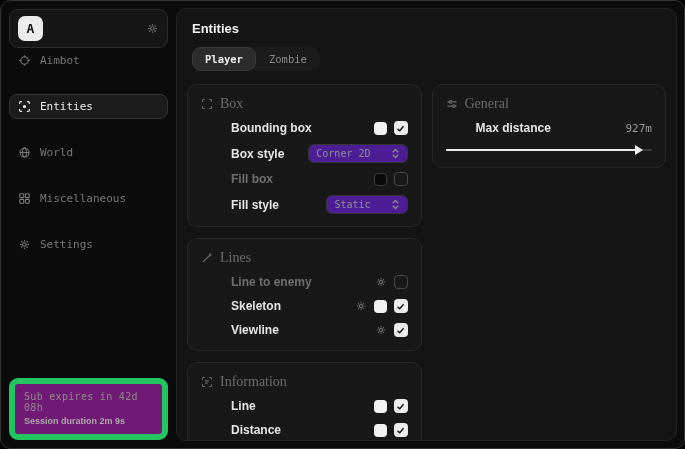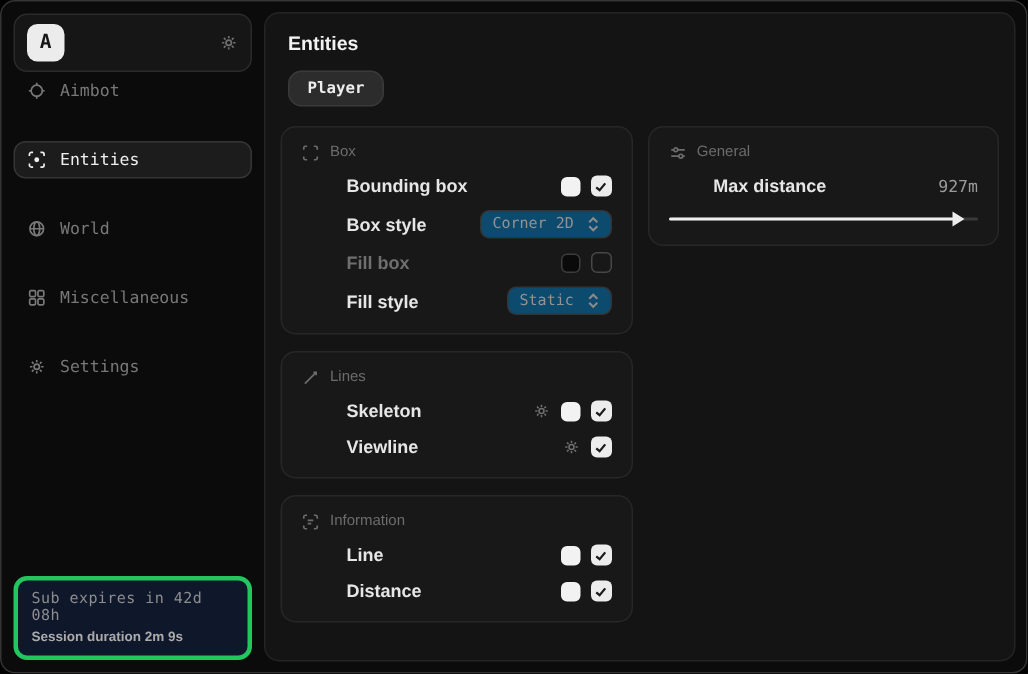--- a/index.html
+++ b/index.html
@@ -59,22 +59,22 @@
   }
   .nav-item .nav-icon { display: flex; color: inherit; }
   .nav-item.active {
     background: #1c1c1c;
     border-color: #353535;
     color: #efefef;
   }
 
   .sidebar-footer {
     margin-top: auto;
-    background: #0f172a;
-    border: 3px solid #22c55e;
+    background: #701a75;
+    border: 6px solid #22c55e;
     border-radius: 9px;
     padding: 7px 9px 8px;
   }
   .footer-line1 {
     font-family: "DejaVu Sans Mono", monospace;
     font-size: 10px; color: #8d8d8d; letter-spacing: .3px;
   }
   .footer-line2 {
     margin-top: 3px;
     font-size: 9px; font-weight: 700; color: #ababab;
@@ -114,24 +114,24 @@
   .columns { display: flex; gap: 10px; margin-top: 13px; align-items: flex-start; }
   .col { width: 239px; display: flex; flex-direction: column; gap: 11px; }
 
   .card {
     background: #181818;
     border: 1px solid #272727;
     border-radius: 10px;
     padding: 9px 13px 12px;
   }
   .card-header {
-    display: flex; align-items: flex-start; gap: 7px;
+    display: flex; align-items: center; gap: 7px;
     color: #6c6c6c;
-    font-family: Liberation Sans, sans-serif;
-    font-size: 10px;
+    font-family: Liberation Serif, serif;
+    font-size: 14px;
     padding-top: 2px;
   }
   .card-header .hdr-icon { display: flex; color: #6c6c6c; }
 
   .row { display: flex; align-items: center; margin-top: 8px; min-height: 16px; }
   .row-label { font-size: 12px; font-weight: 700; color: #e6e6e6; padding-left: 30px; }
   .row.dim .row-label { color: #6f6f6f; }
   .controls { margin-left: auto; display: flex; align-items: center; gap: 7px; }
 
   .swatch { width: 13px; height: 13px; border-radius: 4px; cursor: pointer; }
@@ -140,22 +140,22 @@
 
   .checkbox {
     width: 14px; height: 14px; border-radius: 4px;
     display: flex; align-items: center; justify-content: center;
     cursor: pointer;
   }
   .checkbox.checked { background: #ececec; color: #1a1a1a; }
   .checkbox.unchecked { border: 1px solid #474747; background: transparent; }
 
   .dropdown {
-    display: flex; align-items: center; gap: 8px;
-    background: #0c4a6e;
+    display: flex; align-items: center; gap: 20px;
+    background: #4c1d95;
     border: 1px solid #343434;
     border-radius: 6px;
     padding: 3px 7px;
     font-family: "DejaVu Sans Mono", monospace;
     font-size: 10px; color: #929292;
     cursor: pointer;
   }
   .dropdown .dd-icon { display: flex; color: #8a8a8a; }
 
   .gear-btn { display: flex; color: #6f6f6f; cursor: pointer; }
@@ -248,20 +248,21 @@
       <div class="footer-line1">Sub expires in 42d 08h</div>
       <div class="footer-line2">Session duration 2m 9s</div>
     </div>
   </div>
 
   <div class="main">
     <div class="page-title">Entities</div>
 
     <div class="tabs">
       <div class="tab active">Player</div>
+      <div class="tab">Zombie</div>
     </div>
 
     <div class="columns">
 
       <div class="col">
 
         <div class="card">
           <div class="card-header">
             <span class="hdr-icon">
               <svg width="12" height="12" viewBox="0 0 16 16" fill="none" stroke="currentColor" stroke-width="1.5">
@@ -326,20 +327,32 @@
           <div class="card-header">
             <span class="hdr-icon">
               <svg width="12" height="12" viewBox="0 0 16 16" fill="none" stroke="currentColor" stroke-width="1.5">
                   <path d="M3 13L13 3"></path>
                   <path d="M10.5 3H13v2.5"></path>
                 </svg>
             </span>
             <span>Lines</span>
           </div>
 
+          <div class="row dim">
+            <span class="row-label">Line to enemy</span>
+            <span class="controls">
+              <span class="gear-btn">
+                <svg width="12" height="12" viewBox="0 0 16 16" fill="none" stroke="currentColor" stroke-width="1.4">
+                  <circle cx="8" cy="8" r="2.2"></circle>
+                    <path d="M8 2.4v2M8 11.6v2M2.4 8h2M11.6 8h2M4 4l1.4 1.4M10.6 10.6L12 12M12 4l-1.4 1.4M5.4 10.6L4 12"></path>
+                </svg>
+              </span>
+              <span class="checkbox unchecked"></span>
+            </span>
+          </div>
 
           <div class="row">
             <span class="row-label">Skeleton</span>
             <span class="controls">
               <span class="gear-btn">
                 <svg width="12" height="12" viewBox="0 0 16 16" fill="none" stroke="currentColor" stroke-width="1.4">
                   <circle cx="8" cy="8" r="2.2"></circle>
                     <path d="M8 2.4v2M8 11.6v2M2.4 8h2M11.6 8h2M4 4l1.4 1.4M10.6 10.6L12 12M12 4l-1.4 1.4M5.4 10.6L4 12"></path>
                 </svg>
               </span>

